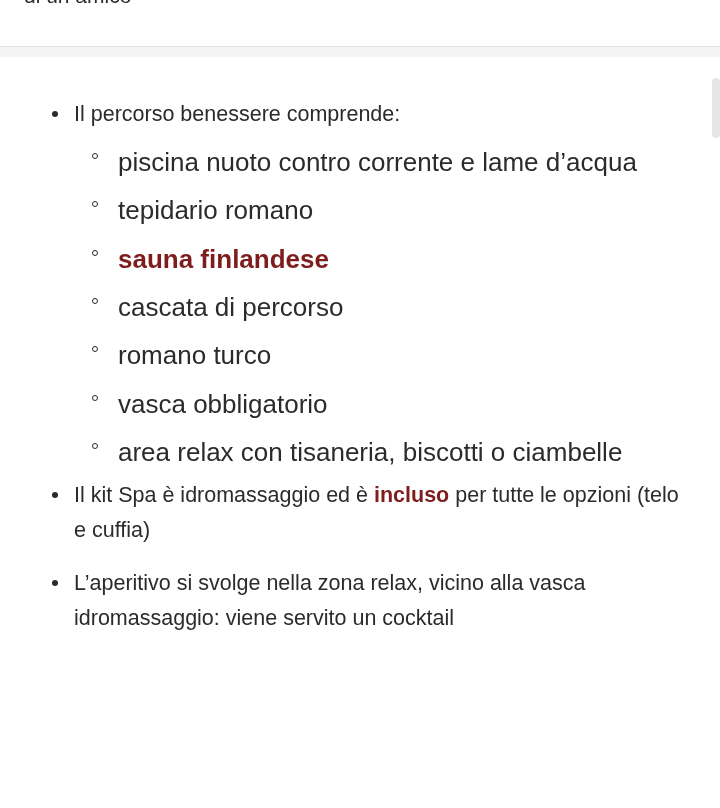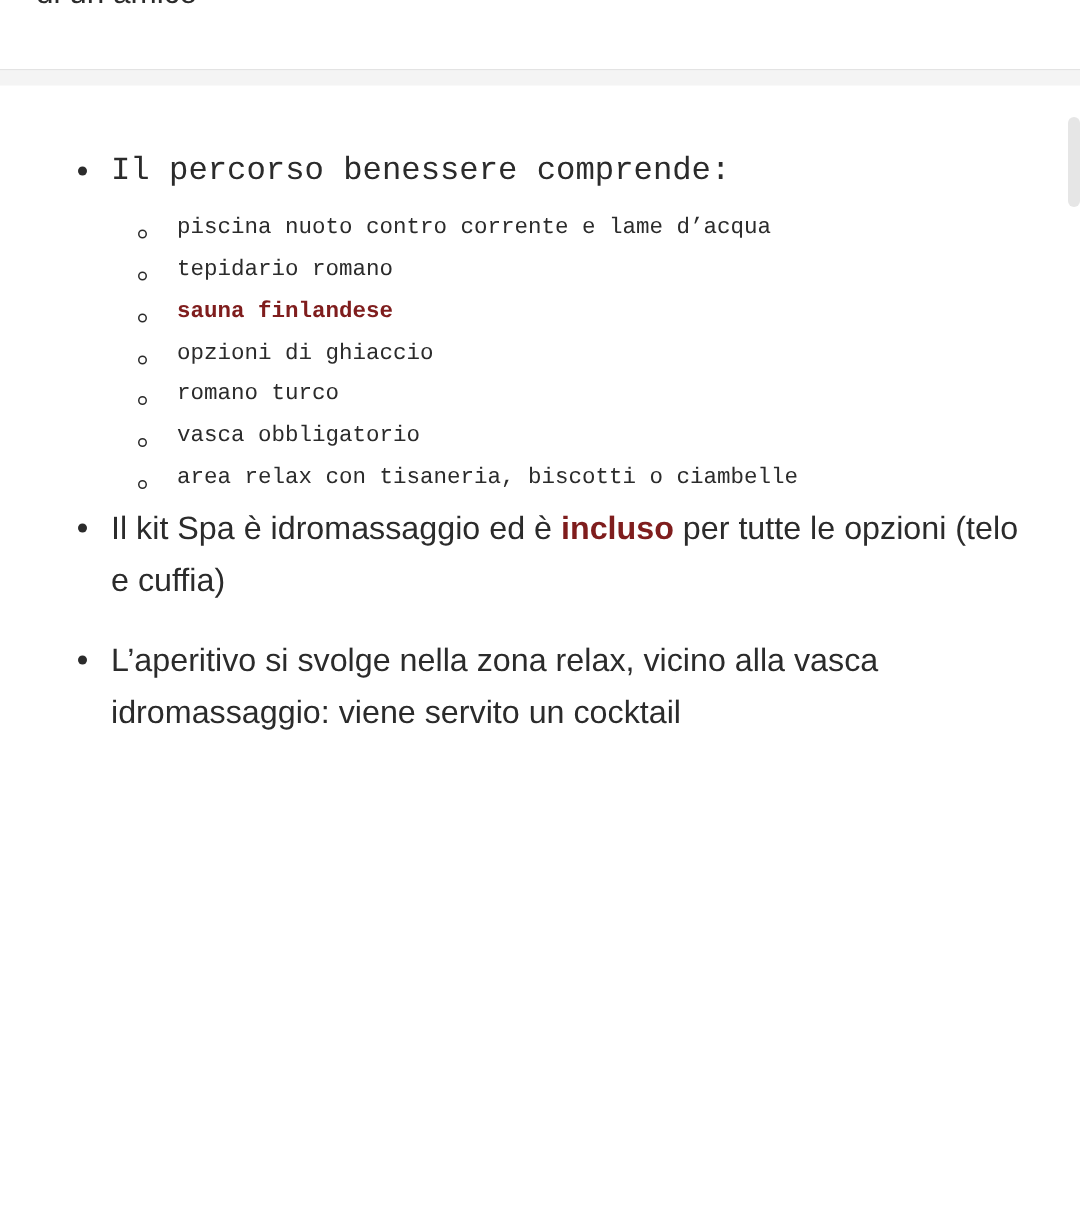--- a/index.html
+++ b/index.html
@@ -98,31 +98,30 @@
     position: absolute;
     left: 0;
     top: 14px;
     width: 6px;
     height: 6px;
     border-radius: 50%;
     background: #2b2b2b;
   }
   ul.level1 > li.tight {
     margin-bottom: 2px;
-    font-family: Liberation Mono, monospace;
   }
 
   ul.level2 {
     list-style: none;
     margin: 6px 0 0 0;
     padding: 0 0 0 18px;
   }
   ul.level2 > li {
     position: relative;
-    font-size: 15px;
+    font-size: 26px;
     line-height: 1.86;
     color: #2b2b2b;
     padding-left: 26px;
   }
   ul.level2 > li::before {
     content: "";
     position: absolute;
     left: 0;
     top: 15px;
     width: 6px;
@@ -161,21 +160,21 @@
 
 
   <ul class="level1">
 
     <li class="tight">
       <span>Il percorso benessere comprende:</span>
       <ul class="level2">
         <li><span>piscina nuoto contro corrente e lame d’acqua</span></li>
         <li><span>tepidario romano</span></li>
         <li><span class="bold">sauna finlandese</span></li>
-        <li><span>opzioni di ghiaccio</span></li>
+        <li><span>cascata di percorso</span></li>
         <li><span>romano turco</span></li>
         <li><span>vasca obbligatorio</span></li>
         <li><span>area relax con tisaneria, biscotti o ciambelle</span></li>
       </ul>
     </li>
 
     <li>
       <span>Il kit Spa è idromassaggio ed è </span><span class="bold">incluso</span><span> per tutte le opzioni (telo e cuffia)</span>
     </li>
 

